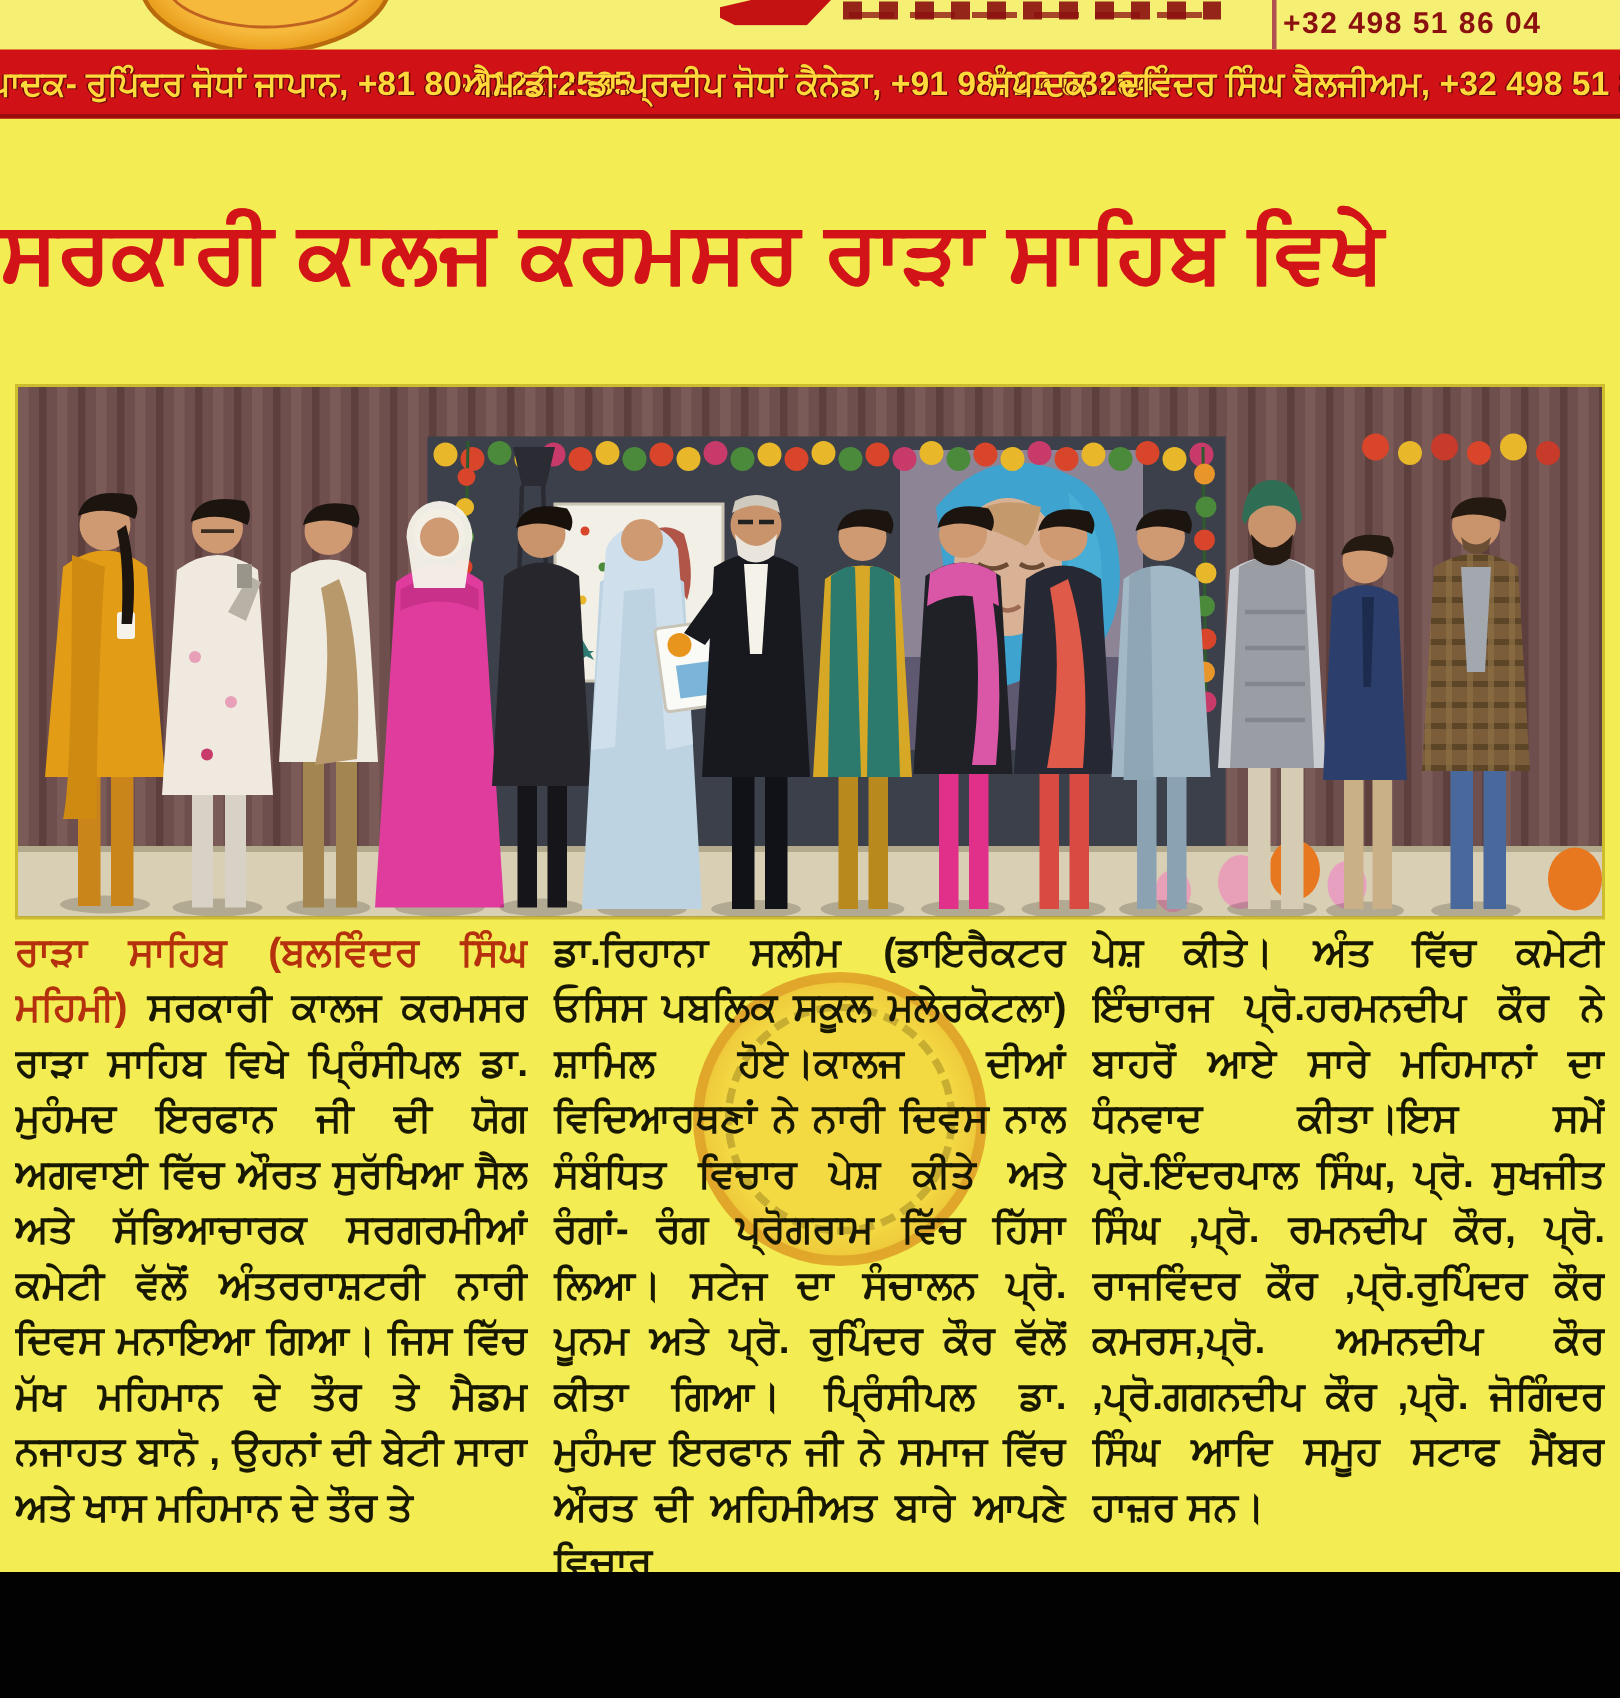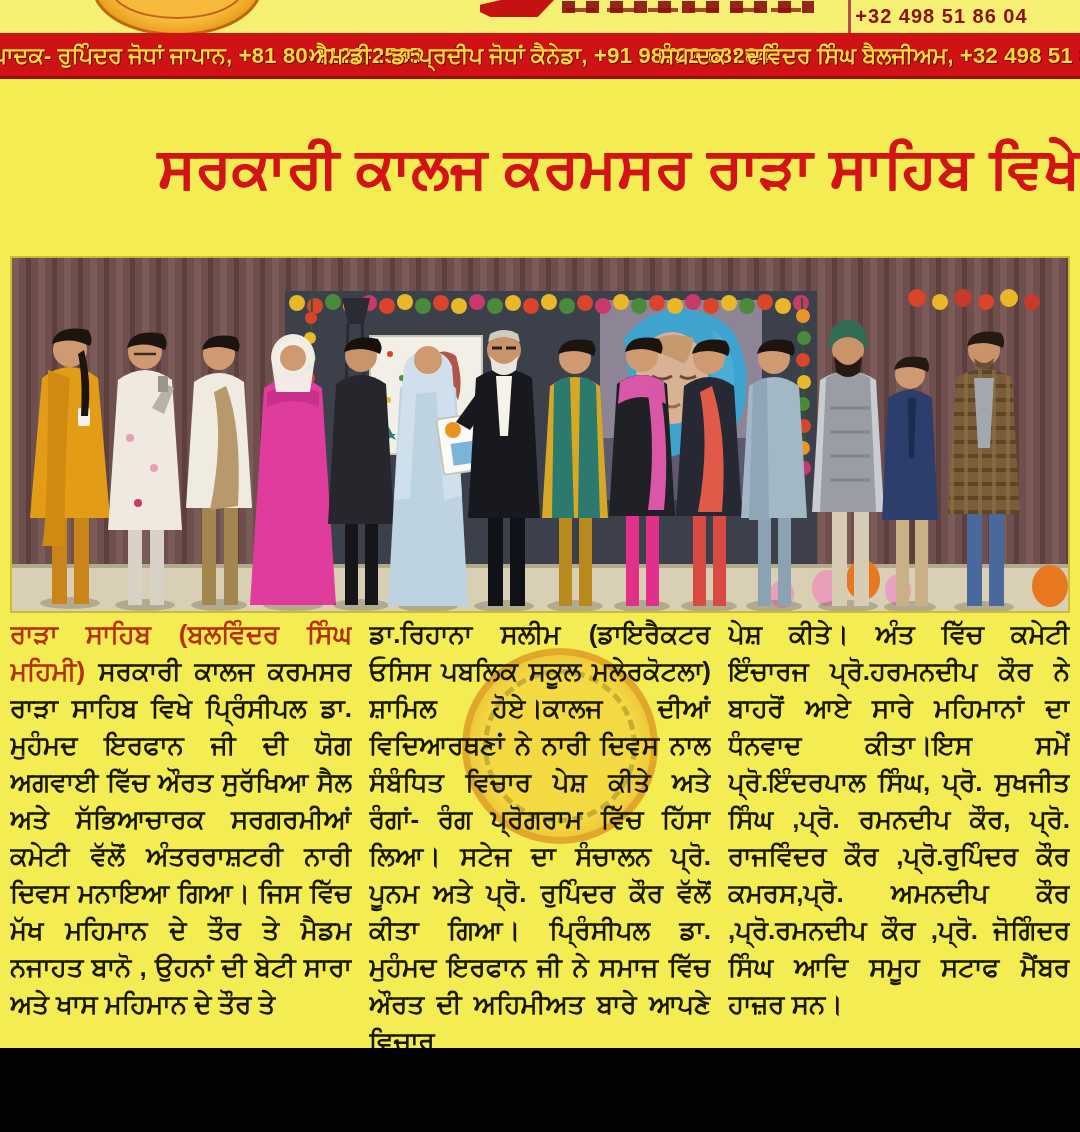--- a/index.html
+++ b/index.html
@@ -43,21 +43,21 @@
     display:flex;align-items:center;justify-content:center;
     color:#ffd83b;font-weight:bold;font-size:22.5px;white-space:nowrap;
     text-shadow:1px 1px 0 #6d0808, -1px 0 0 #6d0808;
     padding:0 4px;box-sizing:border-box;
   }
   .seg1{width:364px;} .seg2{width:351px;} .seg3{width:365px;}
   .contact-div{width:4px;background:#fff6d8;margin:3px 0;}
   
   .headline{
     position:absolute;left:0;top:80px;width:1080px;height:176px;
-    display:flex;flex-direction:column;align-items:flex-end;justify-content:center;gap:10px;
+    display:flex;flex-direction:column;align-items:flex-start;justify-content:center;gap:10px;
     color:#d21418;font-weight:800;text-align:center;
   }
   .headline .hl{font-size:56px;line-height:1.15;letter-spacing:1px;
     text-shadow:1px 0 0 #d21418;}
   
   .photo-wrap{
     position:absolute;left:12px;top:258px;width:1056px;height:353px;
     outline:2px solid #cdbd2e;background:#6e4f4e;overflow:hidden;
   }
   
@@ -390,18 +390,18 @@
     </svg>
   </div>
 
   <div class="watermark">
     <div class="watermark-ring"></div>
   </div>
 
   <div class="columns">
     <div class="col"><span class="lead-red">ਰਾੜਾ ਸਾਹਿਬ (ਬਲਵਿੰਦਰ ਸਿੰਘ ਮਹਿਮੀ)</span><span> ਸਰਕਾਰੀ ਕਾਲਜ ਕਰਮਸਰ ਰਾੜਾ ਸਾਹਿਬ ਵਿਖੇ ਪ੍ਰਿੰਸੀਪਲ ਡਾ. ਮੁਹੰਮਦ ਇਰਫਾਨ ਜੀ ਦੀ ਯੋਗ ਅਗਵਾਈ ਵਿੱਚ ਔਰਤ ਸੁਰੱਖਿਆ ਸੈਲ ਅਤੇ ਸੱਭਿਆਚਾਰਕ ਸਰਗਰਮੀਆਂ ਕਮੇਟੀ ਵੱਲੋਂ ਅੰਤਰਰਾਸ਼ਟਰੀ ਨਾਰੀ ਦਿਵਸ ਮਨਾਇਆ ਗਿਆ। ਜਿਸ ਵਿੱਚ ਮੱਖ ਮਹਿਮਾਨ ਦੇ ਤੌਰ ਤੇ ਮੈਡਮ ਨਜਾਹਤ ਬਾਨੋ , ਉਹਨਾਂ ਦੀ ਬੇਟੀ ਸਾਰਾ ਅਤੇ ਖਾਸ ਮਹਿਮਾਨ ਦੇ ਤੌਰ ਤੇ</span></div>
     <div class="col">ਡਾ.ਰਿਹਾਨਾ ਸਲੀਮ (ਡਾਇਰੈਕਟਰ ਓਸਿਸ ਪਬਲਿਕ ਸਕੂਲ ਮਲੇਰਕੋਟਲਾ) ਸ਼ਾਮਿਲ ਹੋਏ।ਕਾਲਜ ਦੀਆਂ ਵਿਦਿਆਰਥਣਾਂ ਨੇ ਨਾਰੀ ਦਿਵਸ ਨਾਲ ਸੰਬੰਧਿਤ ਵਿਚਾਰ ਪੇਸ਼ ਕੀਤੇ ਅਤੇ ਰੰਗਾਂ- ਰੰਗ ਪ੍ਰੋਗਰਾਮ ਵਿੱਚ ਹਿੱਸਾ ਲਿਆ। ਸਟੇਜ ਦਾ ਸੰਚਾਲਨ ਪ੍ਰੋ. ਪੂਨਮ ਅਤੇ ਪ੍ਰੋ. ਰੁਪਿੰਦਰ ਕੌਰ ਵੱਲੋਂ ਕੀਤਾ ਗਿਆ। ਪ੍ਰਿੰਸੀਪਲ ਡਾ. ਮੁਹੰਮਦ ਇਰਫਾਨ ਜੀ ਨੇ ਸਮਾਜ ਵਿੱਚ ਔਰਤ ਦੀ ਅਹਿਮੀਅਤ ਬਾਰੇ ਆਪਣੇ ਵਿਚਾਰ</div>
-    <div class="col">ਪੇਸ਼ ਕੀਤੇ। ਅੰਤ ਵਿੱਚ ਕਮੇਟੀ ਇੰਚਾਰਜ ਪ੍ਰੋ.ਹਰਮਨਦੀਪ ਕੌਰ ਨੇ ਬਾਹਰੋਂ ਆਏ ਸਾਰੇ ਮਹਿਮਾਨਾਂ ਦਾ ਧੰਨਵਾਦ ਕੀਤਾ।ਇਸ ਸਮੇਂ ਪ੍ਰੋ.ਇੰਦਰਪਾਲ ਸਿੰਘ, ਪ੍ਰੋ. ਸੁਖਜੀਤ ਸਿੰਘ ,ਪ੍ਰੋ. ਰਮਨਦੀਪ ਕੌਰ, ਪ੍ਰੋ. ਰਾਜਵਿੰਦਰ ਕੌਰ ,ਪ੍ਰੋ.ਰੁਪਿੰਦਰ ਕੌਰ ਕਮਰਸ,ਪ੍ਰੋ. ਅਮਨਦੀਪ ਕੌਰ ,ਪ੍ਰੋ.ਰਮਨਦੀਪ ਕੌਰ ,ਪ੍ਰੋ. ਜੋਗਿੰਦਰ ਸਿੰਘ ਆਦਿ ਸਮੂਹ ਸਟਾਫ ਮੈਂਬਰ ਹਾਜ਼ਰ ਸਨ।</div>
+    <div class="col">ਪੇਸ਼ ਕੀਤੇ। ਅੰਤ ਵਿੱਚ ਕਮੇਟੀ ਇੰਚਾਰਜ ਪ੍ਰੋ.ਹਰਮਨਦੀਪ ਕੌਰ ਨੇ ਬਾਹਰੋਂ ਆਏ ਸਾਰੇ ਮਹਿਮਾਨਾਂ ਦਾ ਧੰਨਵਾਦ ਕੀਤਾ।ਇਸ ਸਮੇਂ ਪ੍ਰੋ.ਇੰਦਰਪਾਲ ਸਿੰਘ, ਪ੍ਰੋ. ਸੁਖਜੀਤ ਸਿੰਘ ,ਪ੍ਰੋ. ਰਮਨਦੀਪ ਕੌਰ, ਪ੍ਰੋ. ਰਾਜਵਿੰਦਰ ਕੌਰ ,ਪ੍ਰੋ.ਰੁਪਿੰਦਰ ਕੌਰ ਕਮਰਸ,ਪ੍ਰੋ. ਅਮਨਦੀਪ ਕੌਰ ,ਪ੍ਰੋ.ਗਗਨਦੀਪ ਕੌਰ ,ਪ੍ਰੋ. ਜੋਗਿੰਦਰ ਸਿੰਘ ਆਦਿ ਸਮੂਹ ਸਟਾਫ ਮੈਂਬਰ ਹਾਜ਼ਰ ਸਨ।</div>
   </div>
 
   <div class="blackbar"></div>
 
 </div>
 
 </body></html>

